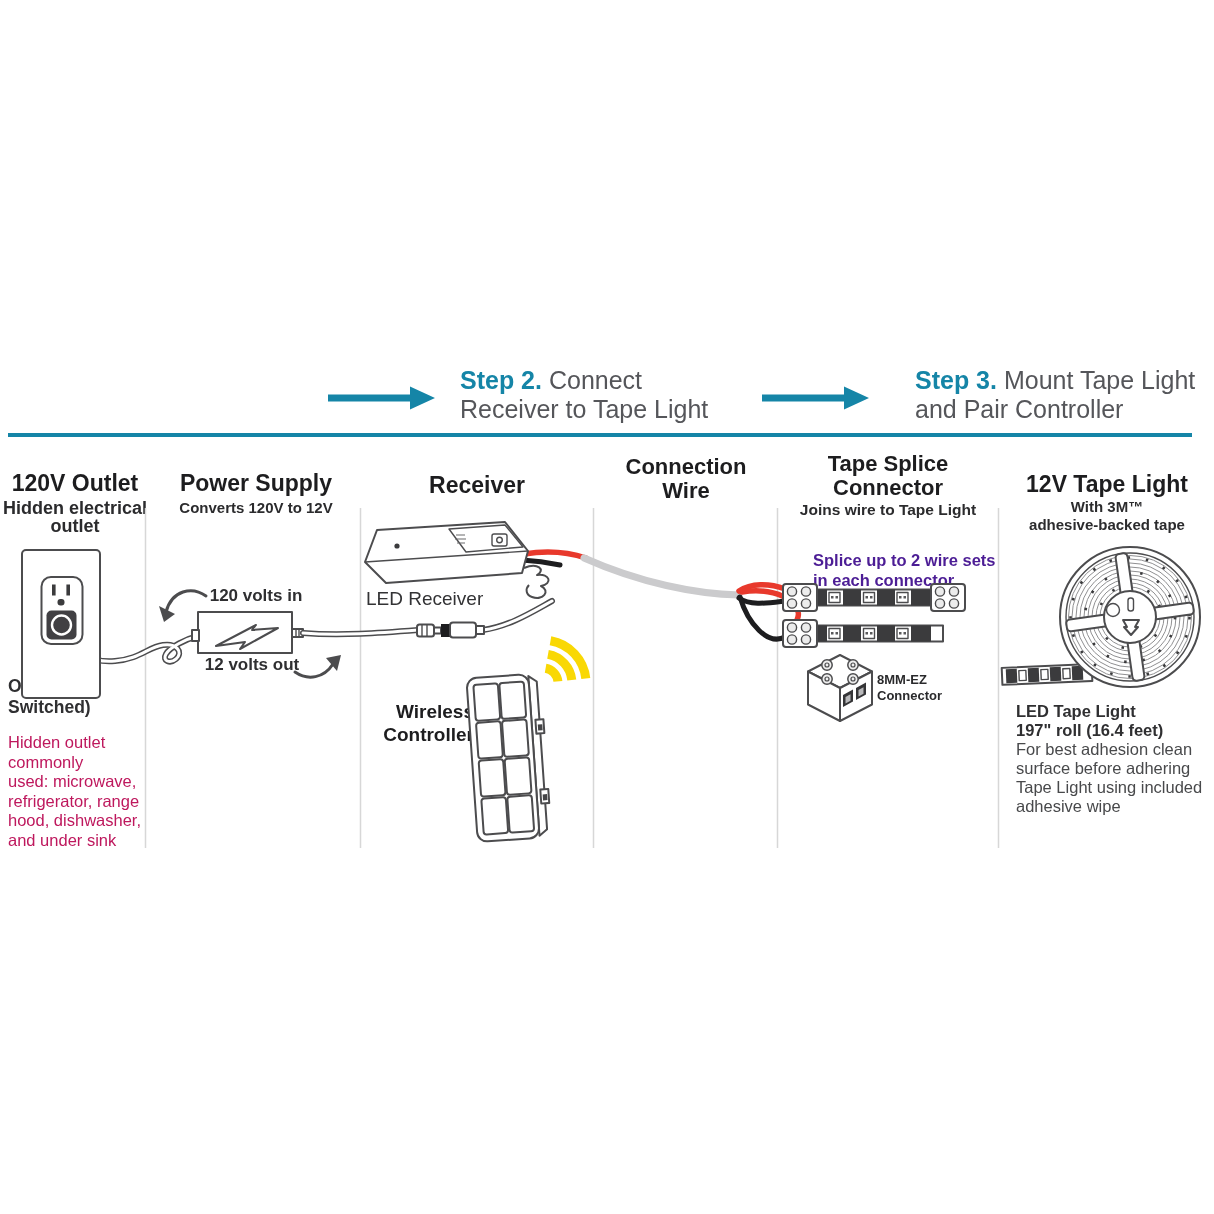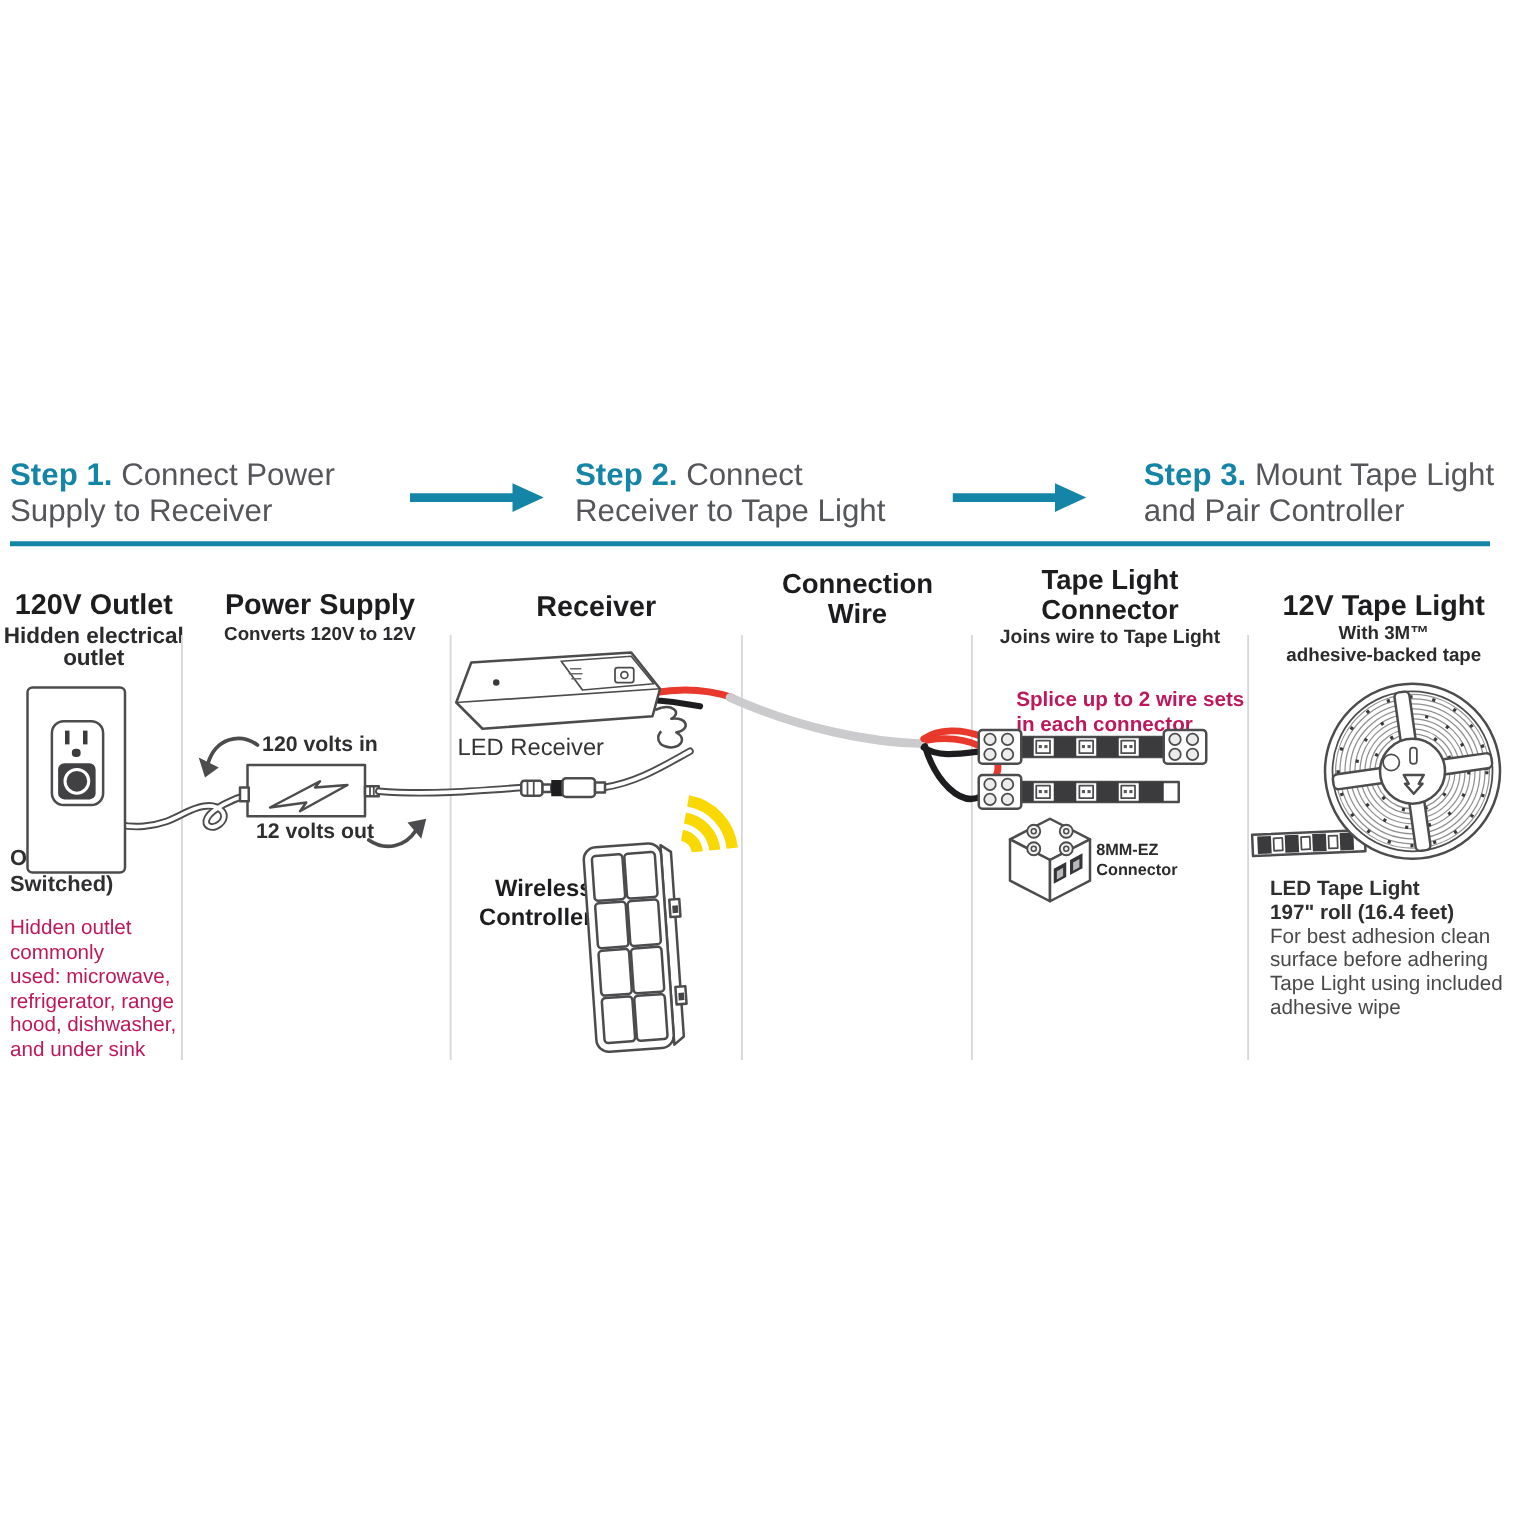--- a/index.html
+++ b/index.html
@@ -31,21 +31,21 @@
   .s6{left:1000px;top:498px;width:214px;font-size:15px;line-height:17.5px;}
   
   .ml{white-space:pre-line;}
   .outlet-caption{left:8px;top:676px;font-size:17.5px;font-weight:700;line-height:21px;color:#2f2f31;}
   .c1desc{left:8px;top:733px;width:150px;font-size:16.5px;line-height:19.5px;color:#be185d;}
   .volts-in{left:150px;top:586px;width:212px;text-align:center;font-size:17px;font-weight:600;color:#2f2f31;}
   .ps-label{left:198px;top:614px;width:94px;text-align:center;font-size:14.5px;font-weight:600;color:#2f2f31;}
   .volts-out{left:146px;top:655px;width:212px;text-align:center;font-size:17px;font-weight:600;color:#2f2f31;}
   .led-receiver{left:366px;top:588px;font-size:19px;font-weight:500;color:#333335;}
   .wireless{left:372px;top:700px;width:102px;text-align:right;font-size:19px;font-weight:700;line-height:23px;color:#1d1d1f;}
-  .splice{left:813px;top:550px;font-size:16.5px;font-weight:600;line-height:20px;color:#be185d;}
+  .splice{left:813px;top:550px;font-size:16.5px;font-weight:600;line-height:20px;color:#4c1d95;}
   .ezlabel{left:877px;top:672px;font-size:13px;font-weight:600;line-height:16px;color:#2a2a2c;}
   .product-name{left:1016px;top:702px;font-size:16.5px;font-weight:700;line-height:19px;color:#2f2f31;}
   .product-note{left:1016px;top:740px;font-size:16.5px;line-height:19px;color:#48494b;}
   
   .art{position:absolute;left:0;top:440px;}
   .o{fill:#fff;stroke:#4c4c4e;stroke-width:2;stroke-linejoin:round;}
   .o1{fill:none;stroke:#4c4c4e;stroke-width:1.4;stroke-linejoin:round;}
   .dk{fill:#3b3b3d;stroke:none;}
   .w2{stroke:#4c4c4e;stroke-width:6;fill:none;stroke-linecap:round;}
   .w3{stroke:#fff;stroke-width:3;fill:none;stroke-linecap:round;}
@@ -56,25 +56,20 @@
   .dv{stroke:#d7d7d7;stroke-width:1.5;}
   .rg{stroke:#909092;stroke-width:1;fill:none;}
   .rgd{stroke:#3a3a3c;stroke-width:2.6;fill:none;stroke-dasharray:2.5 16;}
   .ca{stroke:#4c4c4e;stroke-width:3;fill:none;stroke-linecap:round;}
 </style>
 </head>
 <body>
 
 <div class="canvas">
 
-  <div class="step step1">
-    <span class="sl">Step 1.</span>
-    <span class="st">Connect Power
-Supply to Receiver</span>
-  </div>
   <svg class="step-arrow arrow1" width="108" height="28" viewBox="0 0 108 28">
     <polygon points="0,10.5 82,10.5 82,2.5 107,14 82,25.5 82,17.5 0,17.5" fill="#1585a7"></polygon>
   </svg>
   <div class="step step2">
     <span class="sl">Step 2.</span>
     <span class="st">Connect
 Receiver to Tape Light</span>
   </div>
   <svg class="step-arrow arrow2" width="108" height="28" viewBox="0 0 108 28">
     <polygon points="0,10.5 82,10.5 82,2.5 107,14 82,25.5 82,17.5 0,17.5" fill="#1585a7"></polygon>
@@ -87,21 +82,21 @@
   <div class="rule"></div>
 
   <div class="ctitle t1">120V Outlet</div>
   <div class="csub s1">Hidden electrical
 outlet</div>
   <div class="ctitle t2">Power Supply</div>
   <div class="csub s2">Converts 120V to 12V</div>
   <div class="ctitle t3">Receiver</div>
   <div class="ctitle t4">Connection
 Wire</div>
-  <div class="ctitle t5">Tape Light
+  <div class="ctitle t5">Tape Splice
 Connector</div>
   <div class="csub s5">Joins wire to Tape Light</div>
   <div class="ctitle t6">12V Tape Light</div>
   <div class="csub s6">With 3M™
 adhesive-backed tape</div>
 
   <div class="abs ml outlet-caption">Outlet (Not
 Switched)</div>
   <div class="abs ml c1desc">Hidden outlet
 commonly

